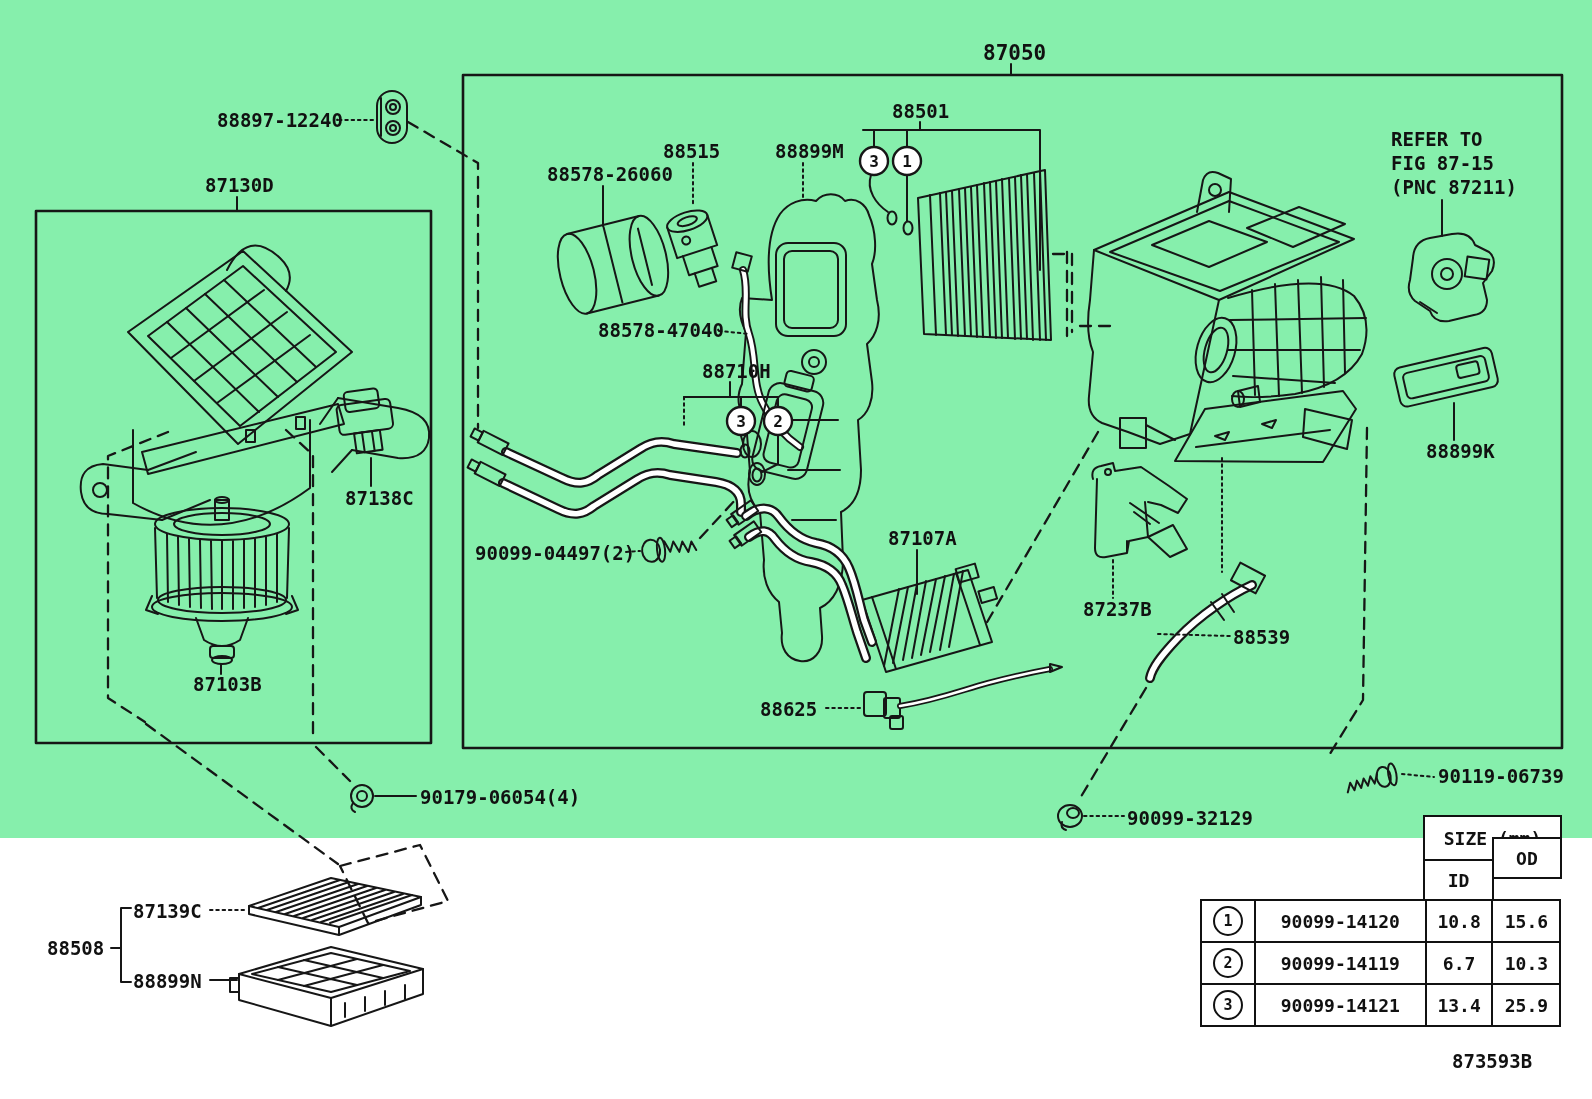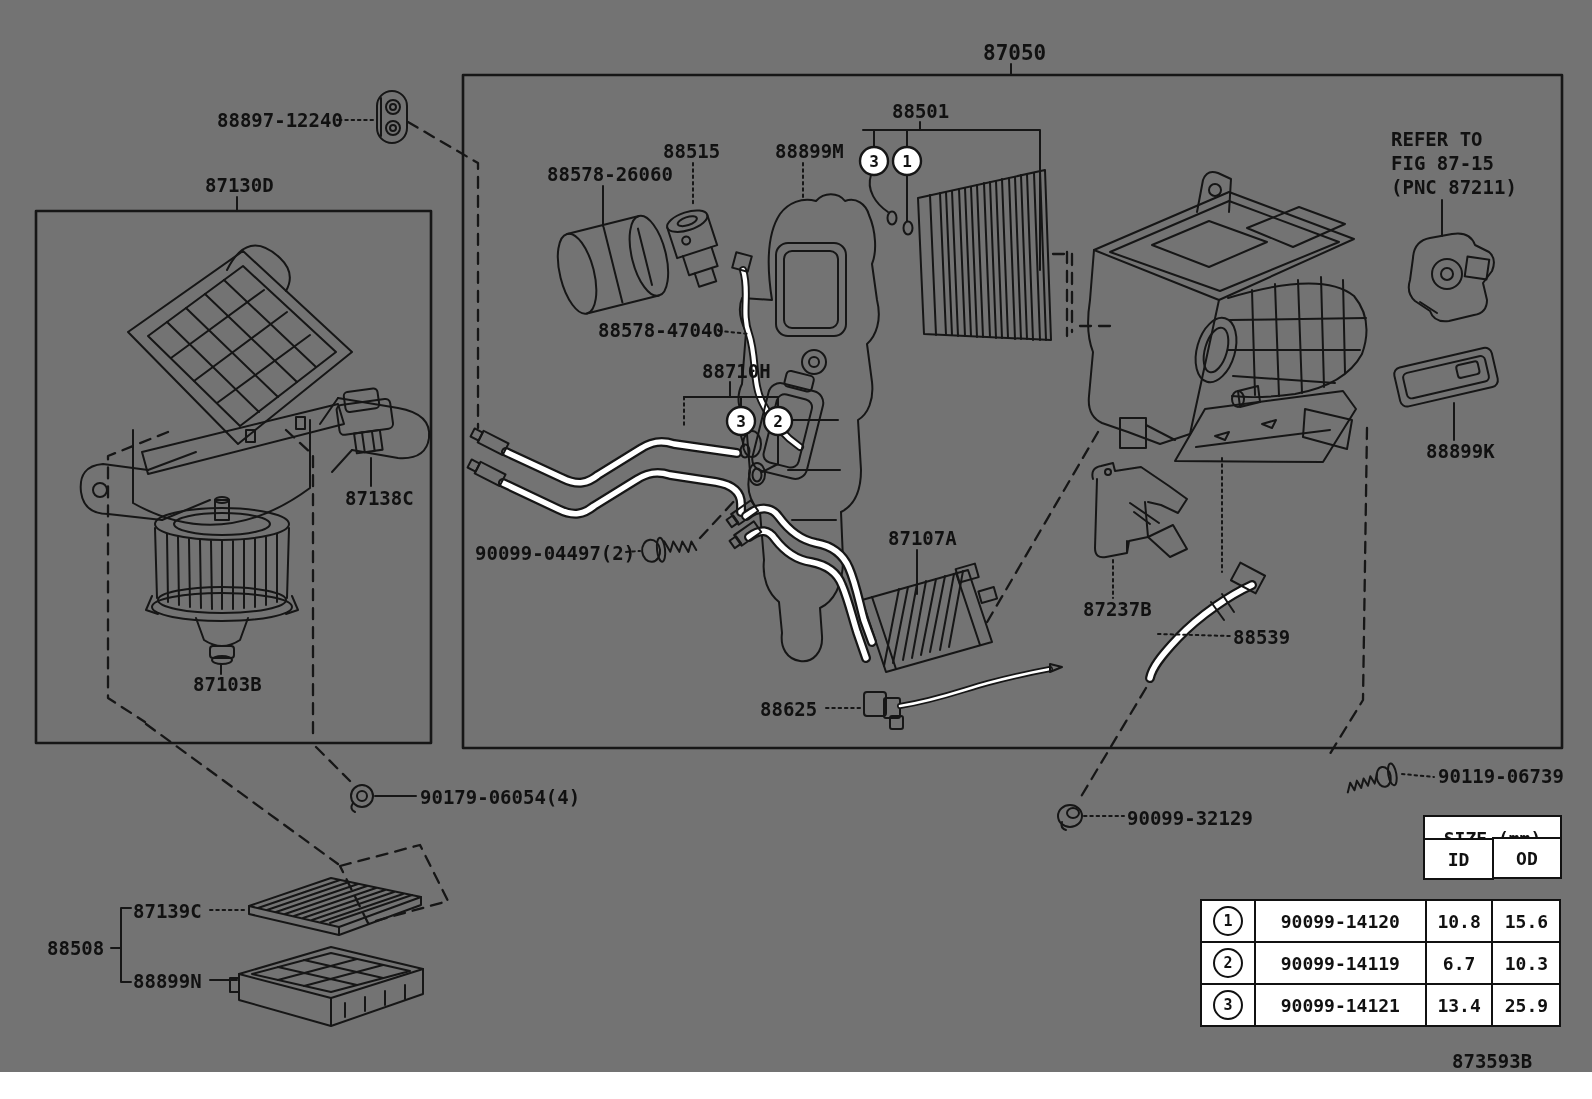--- a/index.html
+++ b/index.html
@@ -1,18 +1,18 @@
 <!DOCTYPE html>
 <html><head>
 <meta charset="utf-8">
 <style>
   html,body{margin:0;padding:0;background:#fff;}
   body{width:1592px;height:1099px;overflow:hidden;
        font-family:"DejaVu Sans Mono", "Liberation Mono", monospace;color:#111;}
-  #stage{position:relative;width:1592px;height:1072px;background:#737373;}
+  #stage{position:relative;width:1592px;height:838px;background:#86efac;}
   svg{position:absolute;left:0;top:0;}
 
   
   .art{stroke:#161616;fill:none;stroke-width:2;stroke-linecap:round;stroke-linejoin:round;}
   .bx{stroke-width:2.6;}
   .dash{stroke-dasharray:11 8;stroke-width:2.3;}
   .dot{stroke-dasharray:2.5 3.8;stroke-width:2;}
   .t10{stroke-width:10;}  .t10w{stroke:#fff;stroke-width:5.5;}
   .t8{stroke-width:8;}    .t8w{stroke:#fff;stroke-width:4.2;}
   .t6{stroke-width:6;}    .t6w{stroke:#fff;stroke-width:2.6;}
@@ -369,21 +369,21 @@
     <text class="lbl" x="133" y="988">88899N</text>
 
     <text class="cotext" x="874" y="167">3</text>
     <text class="cotext" x="907" y="167">1</text>
     <text class="cotext" x="741" y="427">3</text>
     <text class="cotext" x="778" y="427">2</text>
   </g>
 </svg>
 
 <div class="st-box" style="left:1423px;top:815px;width:139px;height:46px">SIZE (mm)</div>
-<div class="st-box" style="left:1423px;top:838px;width:71px;height:42px">ID</div>
+<div class="st-box" style="left:1423px;top:859px;width:71px;height:42px">ID</div>
 <div class="st-box" style="left:1491.8px;top:837px;width:70.2px;height:42px">OD</div>
 
 <div class="st-row" style="top:899px">
   <div class="c num">
     <span class="circle-num">1</span>
       </div>
   <div class="c part">90099-14120</div>
   <div class="c idv">10.8</div>
   <div class="c odv">15.6</div>
 </div>

